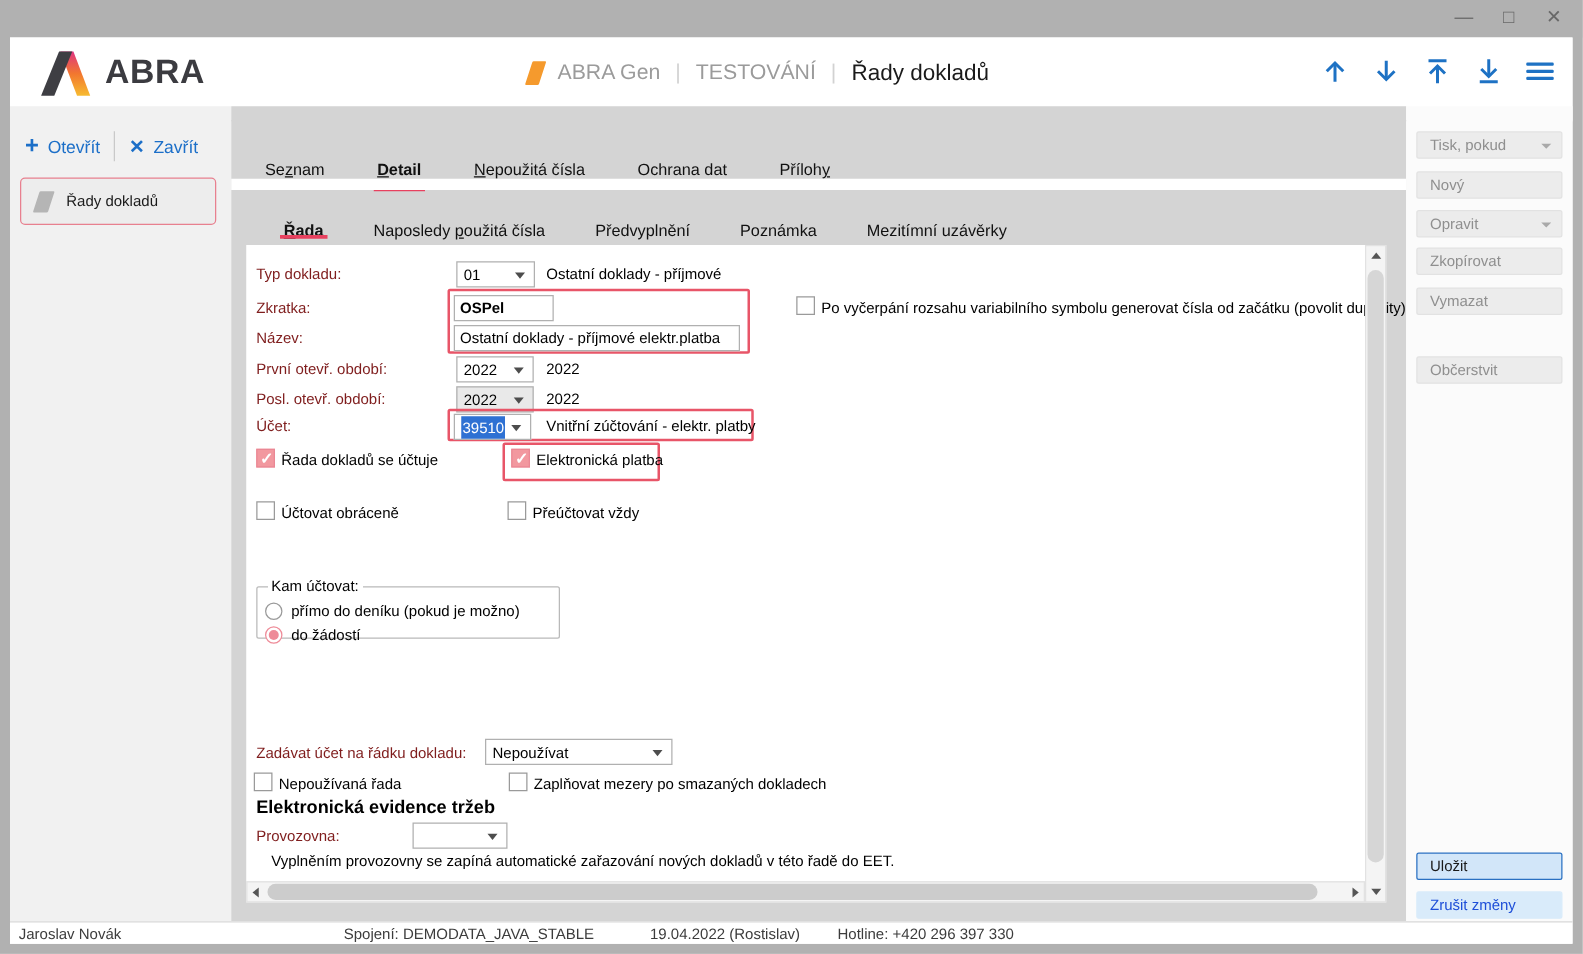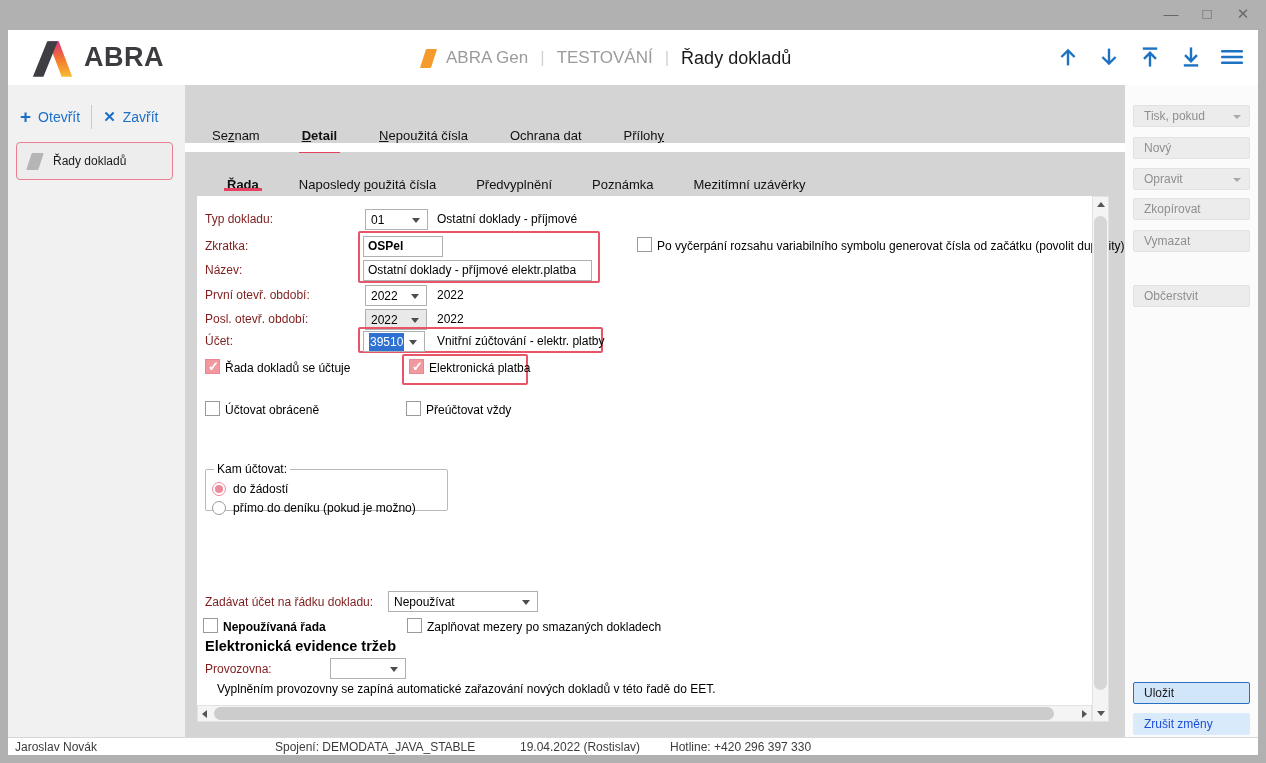--- a/index.html
+++ b/index.html
@@ -262,36 +262,36 @@
         <span class="cblabel" style="left:28px; top:207px;">Účtovat obráceně</span>
         <span class="cb" style="left:209px; top:205px;"></span>
         <span class="cblabel" style="left:229px; top:207px;">Přeúčtovat vždy</span>
 
         <span class="cb" style="left:440px; top:41px;"></span>
         <span class="cblabel" style="left:460px; top:43px;">Po vyčerpání rozsahu variabilního symbolu generovat čísla od začátku (povolit duplicity)</span>
 
         <fieldset class="kam">
           <legend>Kam účtovat:</legend>
           <div class="radio-row">
+            <span class="radio"></span>
+            <span class="rlbl">přímo do deníku (pokud je možno)</span>
+          </div>
+          <div class="radio-row">
             <span class="radio sel"></span>
             <span class="rlbl">do žádostí</span>
-          </div>
-          <div class="radio-row">
-            <span class="radio"></span>
-            <span class="rlbl">přímo do deníku (pokud je možno)</span>
           </div>
         </fieldset>
 
         <span class="flabel" style="left:8px; top:399px;">Zadávat účet na řádku dokladu:</span>
         <div class="dd" style="left:191px; top:395px; width:150px;">
             <span class="v">Nepoužívat</span>
           </div>
 
         <span class="cb" style="left:6px; top:422px;"></span>
-        <span class="cblabel" style="left:26px; top:424px;font-weight:bold;">Nepoužívaná řada</span>
+        <span class="cblabel" style="left:26px; top:424px;">Nepoužívaná řada</span>
         <span class="cb" style="left:210px; top:422px;"></span>
         <span class="cblabel" style="left:230px; top:424px;">Zaplňovat mezery po smazaných dokladech</span>
 
         <div class="eet-heading">Elektronická evidence tržeb</div>
         <span class="flabel" style="left:8px; top:466px;">Provozovna:</span>
         <div class="dd" style="left:133px; top:462px; width:76px;">
             <span class="v"></span>
           </div>
         <div class="eet-note">Vyplněním provozovny se zapíná automatické zařazování nových dokladů v této řadě do EET.</div>
       </div>

